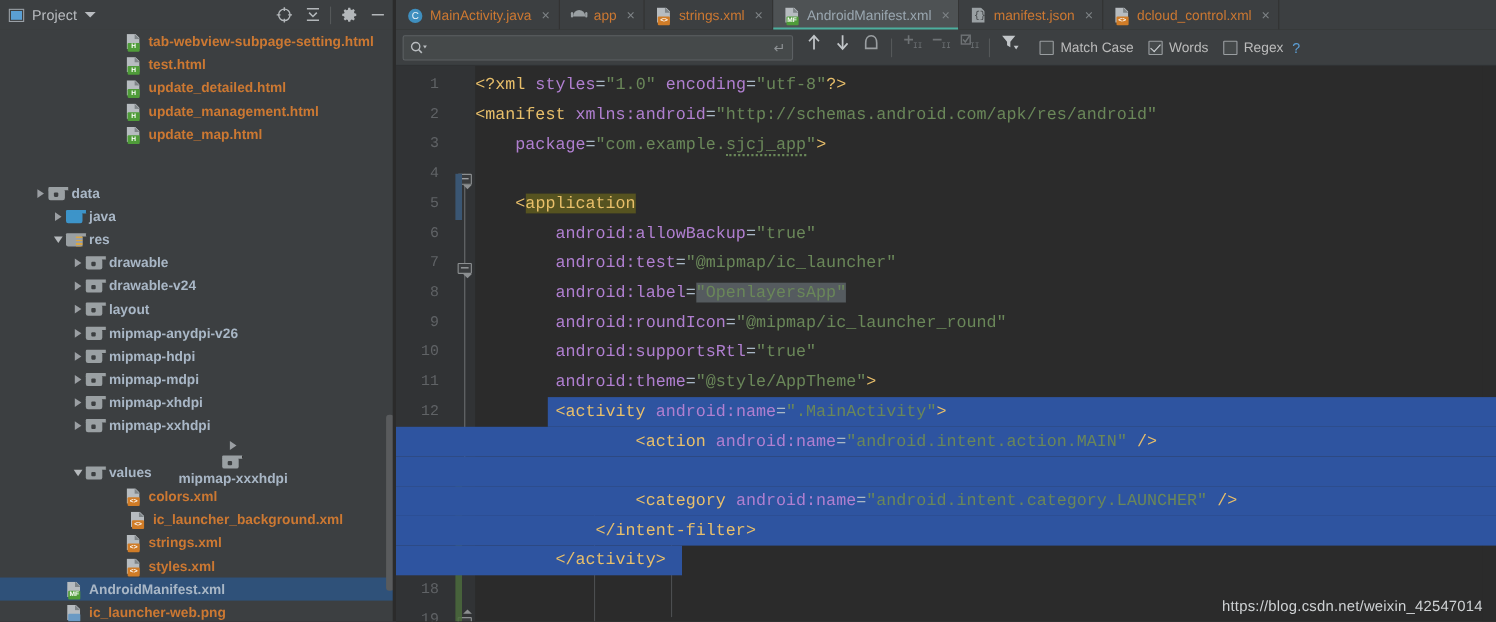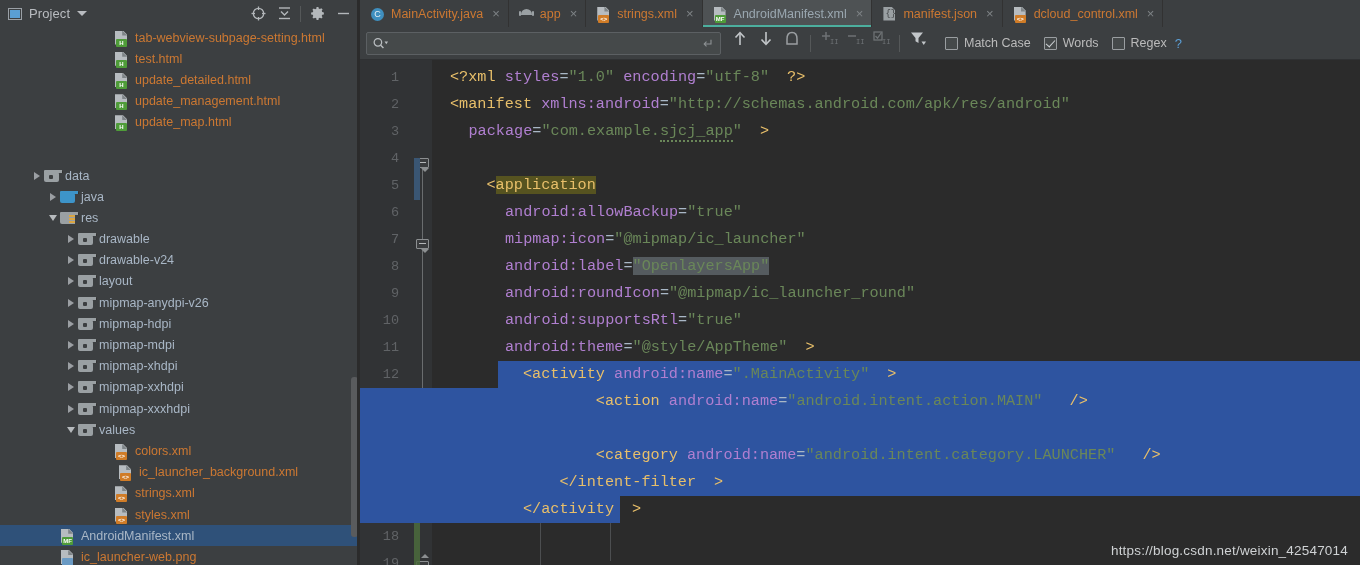--- a/index.html
+++ b/index.html
@@ -61,21 +61,21 @@
     position: relative;
   }
   .trow.selected { background: #2f5179; }
   .twist {
     width: 14px; height: 21px; flex: 0 0 14px;
     display: flex; align-items: center; justify-content: center;
   }
   .tri-r { width: 0; height: 0; border-top: 4.5px solid transparent; border-bottom: 4.5px solid transparent; border-left: 6px solid #9b9fa3; }
   .tri-d { width: 0; height: 0; border-left: 4.5px solid transparent; border-right: 4.5px solid transparent; border-top: 6px solid #b6babd; }
   .ticon { width: 16px; height: 16px; flex: 0 0 16px; margin-right: 5px; position: relative; }
-  .tlabel { font-family: "Liberation Sans", sans-serif; }
+  .tlabel { font-family: "Liberation Sans", sans-serif; font-weight: bold; }
   .c-html { color: #cc7832; }
   .c-xml  { color: #cc7832; }
   .c-plain{ color: #a9b7c6; }
   .c-mf   { color: #a9b7c6; }
 
   
   .fold-ic { position: absolute; left: 0; top: 2px; width: 15px; height: 12px; }
   .fold-ic .body { position: absolute; left: 0; top: 2px; width: 15px; height: 10px; background: #9aa0a3; border-radius: 1px 2px 2px 2px; }
   .fold-ic .tab  { position: absolute; left: 0; top: 0px; width: 6px; height: 3px; background: #9aa0a3; border-radius: 1px 1px 0 0; }
   .fold-ic .dot  { position: absolute; left: 5px; top: 5px; width: 4px; height: 4px; background: #3c3f41; border-radius: 1px; }
@@ -239,21 +239,21 @@
   #codepane {
     position: absolute; left: 72px; top: 0; right: 0; height: 100%;
     padding-top: 4px;
   }
   .cline {
     height: 27px; line-height: 27px; white-space: pre;
     font-family: "Liberation Mono", monospace; font-size: 15.2px;
     position: relative; color: #a9b7c6;
   }
   .sel { background: #2e54a0; }
-  .tag   { color: #e8bf6a; margin-left: 18px; }
+  .tag   { color: #e8bf6a; }
   .attr  { color: #b07fd0; }
   .val   { color: #6a8759; }
   .punct { color: #a9b7c6; }
   .hl-olive { background: #565320; }
   .hl-grey  { background: #555b5f; }
   .squig {
     border-bottom: 2px dotted #6a8759;
   }
   .indentguide {
     position: absolute; width: 1px; background: #585b5d; opacity: .75;
@@ -504,21 +504,21 @@
             </span>
             <span class="ticon">
               <span class="fold-ic">
                 <span class="tab"></span>
                 <span class="body"></span>
                 <span class="dot"></span>
               </span>
             </span>
             <span class="tlabel c-plain">mipmap-xxhdpi</span>
           </div>
-          <div class="trow" style="padding-left: 64px;">
+          <div class="trow" style="padding-left: 64px; flex-direction: column;">
             <span class="twist">
               <span class="tri-r"></span>
             </span>
             <span class="ticon">
               <span class="fold-ic">
                 <span class="tab"></span>
                 <span class="body"></span>
                 <span class="dot"></span>
               </span>
             </span>
@@ -833,21 +833,21 @@
         <div style="position:absolute;left:54px;top:98px;width:6px;height:42px;background:#3a5673;"></div>
       </div>
 
       <div id="codepane">
           <div class="cline"><span class="tag">&lt;?xml</span> <span class="attr">styles</span><span class="punct">=</span><span class="val">"1.0"</span> <span class="attr">encoding</span><span class="punct">=</span><span class="val">"utf-8"</span><span class="tag">?&gt;</span></div>
           <div class="cline"><span class="tag">&lt;manifest</span> <span class="attr">xmlns:android</span><span class="punct">=</span><span class="val">"http://schemas.android.com/apk/res/android"</span></div>
           <div class="cline">    <span class="attr">package</span><span class="punct">=</span><span class="val">"com.example.<span class="squig">sjcj_app</span>"</span><span class="tag">&gt;</span></div>
           <div class="cline"></div>
           <div class="cline">    <span class="tag">&lt;<span class="hl-olive">application</span></span></div>
           <div class="cline">        <span class="attr">android:allowBackup</span><span class="punct">=</span><span class="val">"true"</span></div>
-          <div class="cline">        <span class="attr">mipmap:icon</span><span class="punct">=</span><span class="val">"@mipmap/ic_launcher"</span></div>
+          <div class="cline">        <span class="attr">android:test</span><span class="punct">=</span><span class="val">"@mipmap/ic_launcher"</span></div>
           <div class="cline">        <span class="attr">android:label</span><span class="punct">=</span><span class="val"><span class="hl-grey">"OpenlayersApp"</span></span></div>
           <div class="cline">        <span class="attr">android:roundIcon</span><span class="punct">=</span><span class="val">"@mipmap/ic_launcher_round"</span></div>
           <div class="cline">        <span class="attr">android:supportsRtl</span><span class="punct">=</span><span class="val">"true"</span></div>
           <div class="cline">        <span class="attr">android:theme</span><span class="punct">=</span><span class="val">"@style/AppTheme"</span><span class="tag">&gt;</span></div>
           <div class="cline" style="z-index: 1;">        <span class="tag">&lt;activity</span> <span class="attr">android:name</span><span class="punct">=</span><span class="val">".MainActivity"</span><span class="tag">&gt;</span><div class="sel" style="position: absolute; top: 0px; height: 27px; z-index: -1; left: 66px; right: -400px;"></div></div>
           <div class="cline" style="z-index: 1;">                <span class="tag">&lt;action</span> <span class="attr">android:name</span><span class="punct">=</span><span class="val">"android.intent.action.MAIN"</span> <span class="tag">/&gt;</span><div class="sel" style="position: absolute; top: 0px; height: 27px; z-index: -1; left: -72px; right: -400px;"></div></div>
           <div class="cline" style="z-index: 1;"><div class="sel" style="position: absolute; top: 0px; height: 27px; z-index: -1; left: -72px; right: -400px;"></div></div>
           <div class="cline" style="z-index: 1;">                <span class="tag">&lt;category</span> <span class="attr">android:name</span><span class="punct">=</span><span class="val">"android.intent.category.LAUNCHER"</span> <span class="tag">/&gt;</span><div class="sel" style="position: absolute; top: 0px; height: 27px; z-index: -1; left: -72px; right: -400px;"></div></div>
           <div class="cline" style="z-index: 1;">            <span class="tag">&lt;/intent-filter</span><span class="tag">&gt;</span><div class="sel" style="position: absolute; top: 0px; height: 27px; z-index: -1; left: -72px; right: -400px;"></div></div>
           <div class="cline" style="z-index: 1;">        <span class="tag">&lt;/activity</span><span class="tag">&gt;</span><div class="sel" style="position: absolute; top: 0px; height: 27px; z-index: -1; left: -72px; width: 260px;"></div></div>

